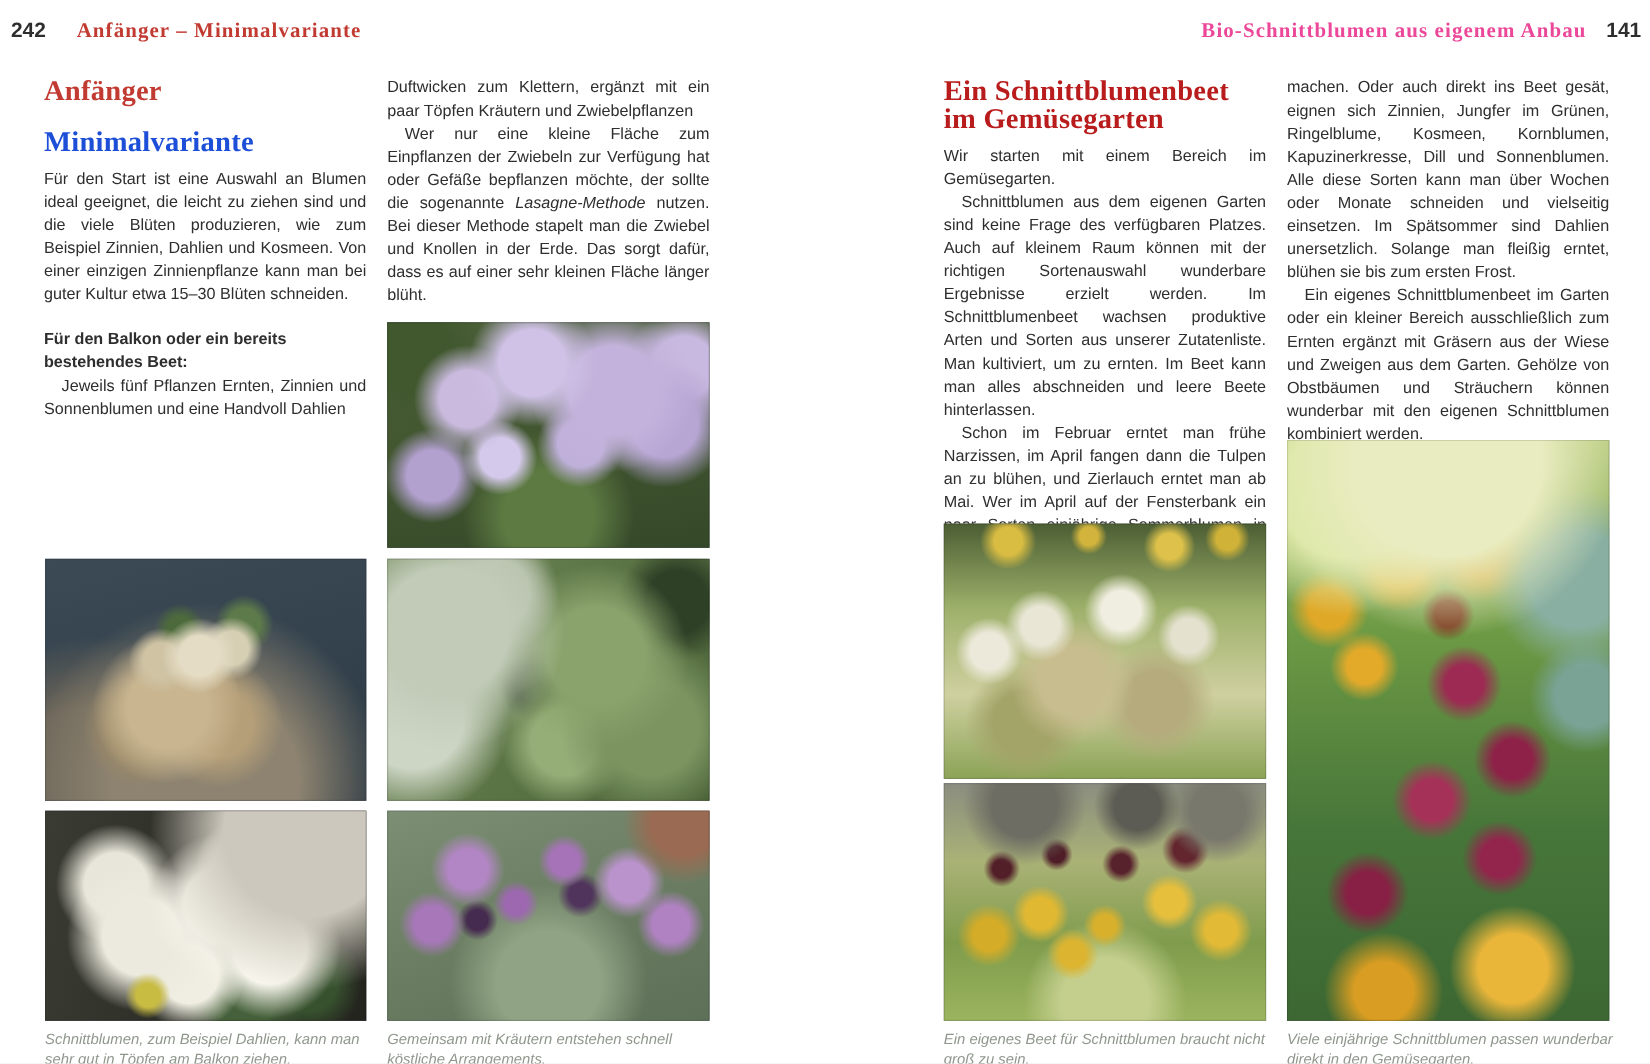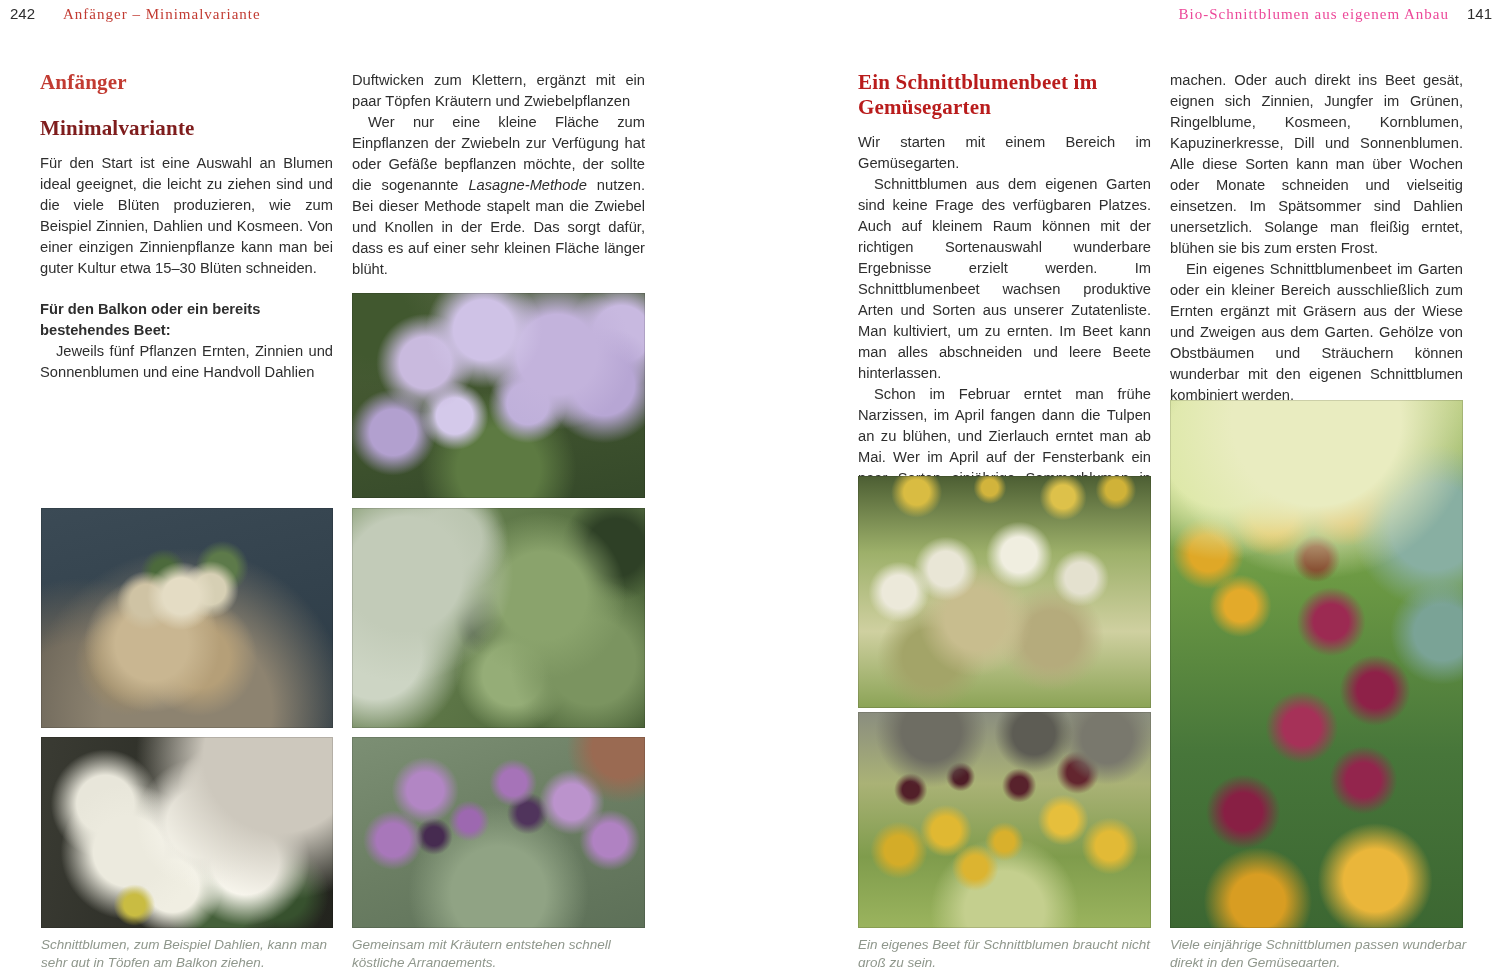--- a/index.html
+++ b/index.html
@@ -6,40 +6,40 @@
   .spread{
     position:relative;
     width:1500px;height:967px;
     background:#ffffff;
     font-family:"Liberation Sans", sans-serif;
     color:#2e2e2e;
     overflow:hidden;
   }
   
   .runhead{
-    position:absolute;top:5px;
-    font-size:15px;font-weight:normal;letter-spacing:1px;
+    position:absolute;top:18px;
+    font-size:19px;font-weight:bold;letter-spacing:1px;
     font-family:"Liberation Serif", serif;
     white-space:nowrap;
   }
   .runhead .pageno{font-family:"Liberation Sans", sans-serif;letter-spacing:0;}
   #rh-left{left:10px;}
   #rh-left .title{color:#c23b32;margin-left:28px;}
   #rh-right{right:8px;text-align:right;}
   #rh-right .title{color:#ec4899;margin-right:18px;}
   
   .col{
     position:absolute;top:70px;width:293px;
     font-size:14.7px;line-height:21px;text-align:justify;
   }
   #col1{left:40px;} #col2{left:352px;} #col3{left:858px;} #col4{left:1170px;}
   .h-red{
     font-family:"Liberation Serif", serif;
     color:#c23b32;font-weight:600;
-    font-size:21px;line-height:25px;
+    font-size:26px;line-height:25px;
     margin:0 0 12px 0;letter-spacing:.2px;text-align:left;
   }
   .h-red.second{margin-top:21px;}
   p{margin:0;}
   .ind{text-indent:16px;}
   .subhead{font-weight:bold;margin-top:20px;text-align:left;}
   .em{font-style:italic;}
   
   .photo{
     position:absolute;margin:0;
@@ -70,21 +70,21 @@
 
   <div class="runhead" id="rh-left">
     <span class="pageno">242</span><span class="title" style="color: rgb(194, 59, 50);">Anfänger – Minimalvariante</span>
   </div>
   <div class="runhead" id="rh-right">
     <span class="title">Bio-Schnittblumen aus eigenem Anbau</span><span class="pageno">141</span>
   </div>
 
   <div class="col" id="col1">
     <h2 class="h-red" style="color: rgb(194, 59, 50);">Anfänger</h2>
-    <h2 class="h-red second" style="color: #7f1d1d;">Minimalvariante</h2>
+    <h2 class="h-red second" style="color: #1d4ed8;">Minimalvariante</h2>
     <p>Für den Start ist eine Auswahl an Blumen ideal geeignet, die leicht zu ziehen sind und die viele Blüten produzieren, wie zum Beispiel Zinnien, Dahlien und Kosmeen. Von einer einzigen Zinnienpflanze kann man bei guter Kultur etwa 15–30 Blüten schneiden.</p>
     <p class="subhead">Für den Balkon oder ein bereits bestehendes Beet:</p>
     <p class="ind">Jeweils fünf Pflanzen Ernten, Zinnien und Sonnenblumen und eine Handvoll Dahlien</p>
   </div>
 
   <div class="col" id="col2">
     <p>Duftwicken zum Klettern, ergänzt mit ein paar Töpfen Kräutern und Zwiebelpflanzen</p>
     <p class="ind"><span>Wer nur eine kleine Fläche zum Einpflanzen der Zwiebeln zur Verfügung hat oder Gefäße bepflanzen möchte, der sollte die sogenannte </span><span class="em">Lasagne-Methode</span><span> nutzen. Bei dieser Methode stapelt man die Zwiebel und Knollen in der Erde. Das sorgt dafür, dass es auf einer sehr kleinen Fläche länger blüht.</span></p>
   </div>
 

